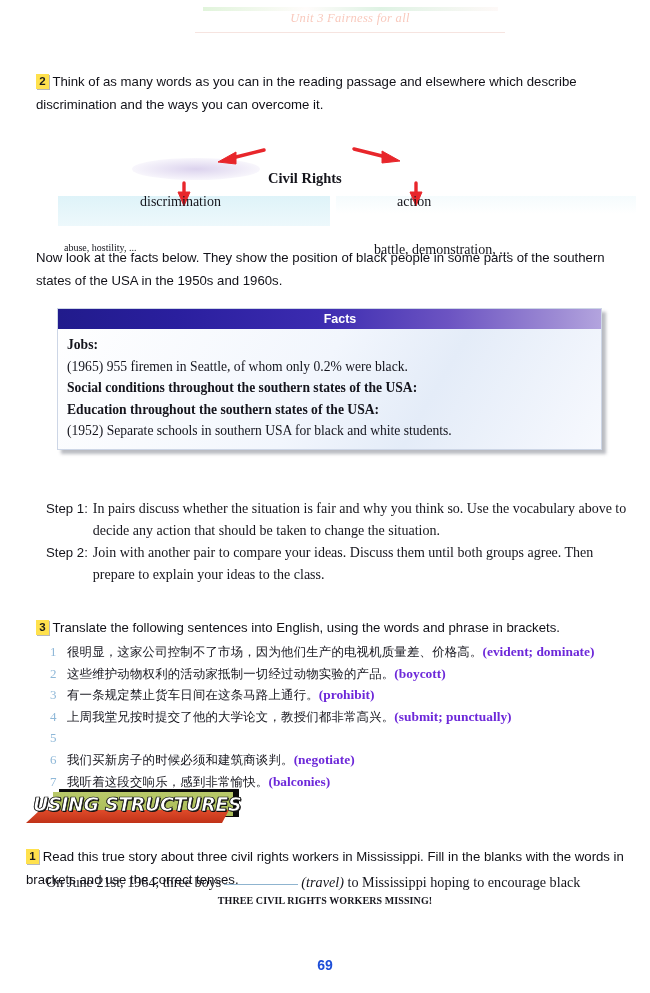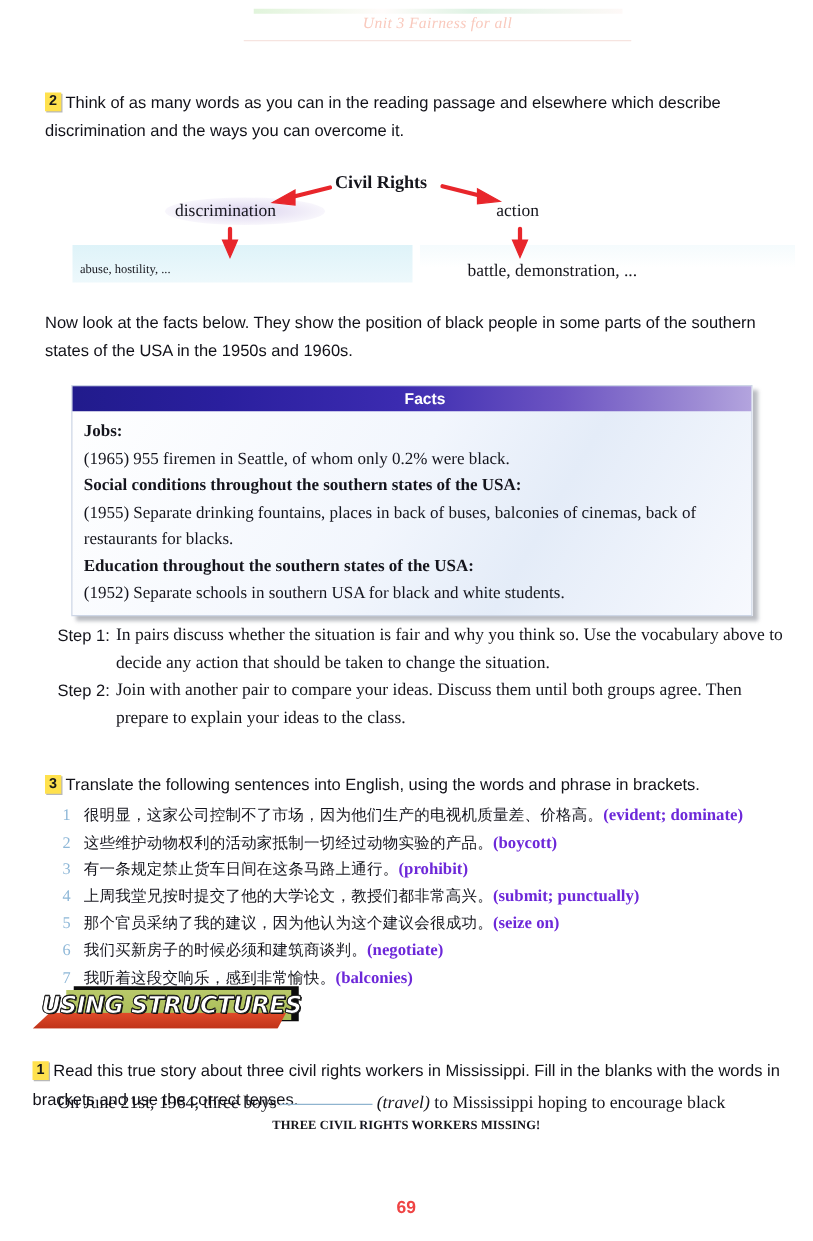--- a/index.html
+++ b/index.html
@@ -80,20 +80,21 @@
     position: absolute;
     top: 136px;
     left: 36px;
     width: 600px;
     height: 100px;
   }
   .ww-label {
     position: absolute;
     font-family: "Liberation Serif", serif;
     white-space: nowrap;
+    margin-top: 32px;
   }
   #ww-center {
     left: 232px; top: 2px;
     font-weight: bold;
     font-size: 14.5px;
   }
   #ww-left {
     left: 104px; top: 26px;
     font-size: 14px;
   }
@@ -284,21 +285,21 @@
   }
 
   
   #folio {
     position: absolute;
     top: 957px; left: 0; width: 650px;
     text-align: center;
     font-family: "Liberation Sans", sans-serif;
     font-weight: bold;
     font-size: 14px;
-    color: #ef4444;
+    color: #1d4ed8;
   }
 </style>
 </head>
 <body>
 
 <div class="running-head">
   <div class="rh-speck"></div>
   <span class="rh-text">Unit 3 Fairness for all</span>
 </div>
 
@@ -340,21 +341,20 @@
 
 <div id="facts-table">
   <div id="facts-head">Facts</div>
   <div id="facts-body">
     <div>
       <div class="fact-head">Jobs:</div>
       <div class="fact-text">(1965) 955 firemen in Seattle, of whom only 0.2% were black.</div>
     </div>
     <div>
       <div class="fact-head">Social conditions throughout the southern states of the USA:</div>
-      <div class="fact-text">(1955) Separate drinking fountains, places in back of buses, balconies of cinemas, back of restaurants for blacks.</div>
     </div>
     <div>
       <div class="fact-head">Education throughout the southern states of the USA:</div>
       <div class="fact-text">(1952) Separate schools in southern USA for black and white students.</div>
     </div>
   </div>
 </div>
 
 <div class="q-block" id="steps">
   <div class="step-row">
@@ -384,21 +384,20 @@
     <li>
       <span class="sent-num">3</span>
       <span><span class="sent-cn">有一条规定禁止货车日间在这条马路上通行。</span><span class="sent-en">(prohibit)</span></span>
     </li>
     <li>
       <span class="sent-num">4</span>
       <span><span class="sent-cn">上周我堂兄按时提交了他的大学论文，教授们都非常高兴。</span><span class="sent-en">(submit; punctually)</span></span>
     </li>
     <li>
       <span class="sent-num">5</span>
-      <span><span class="sent-cn">那个官员采纳了我的建议，因为他认为这个建议会很成功。</span><span class="sent-en">(seize on)</span></span>
     </li>
     <li>
       <span class="sent-num">6</span>
       <span><span class="sent-cn">我们买新房子的时候必须和建筑商谈判。</span><span class="sent-en">(negotiate)</span></span>
     </li>
     <li>
       <span class="sent-num">7</span>
       <span><span class="sent-cn">我听着这段交响乐，感到非常愉快。</span><span class="sent-en">(balconies)</span></span>
     </li>
   </ul>

